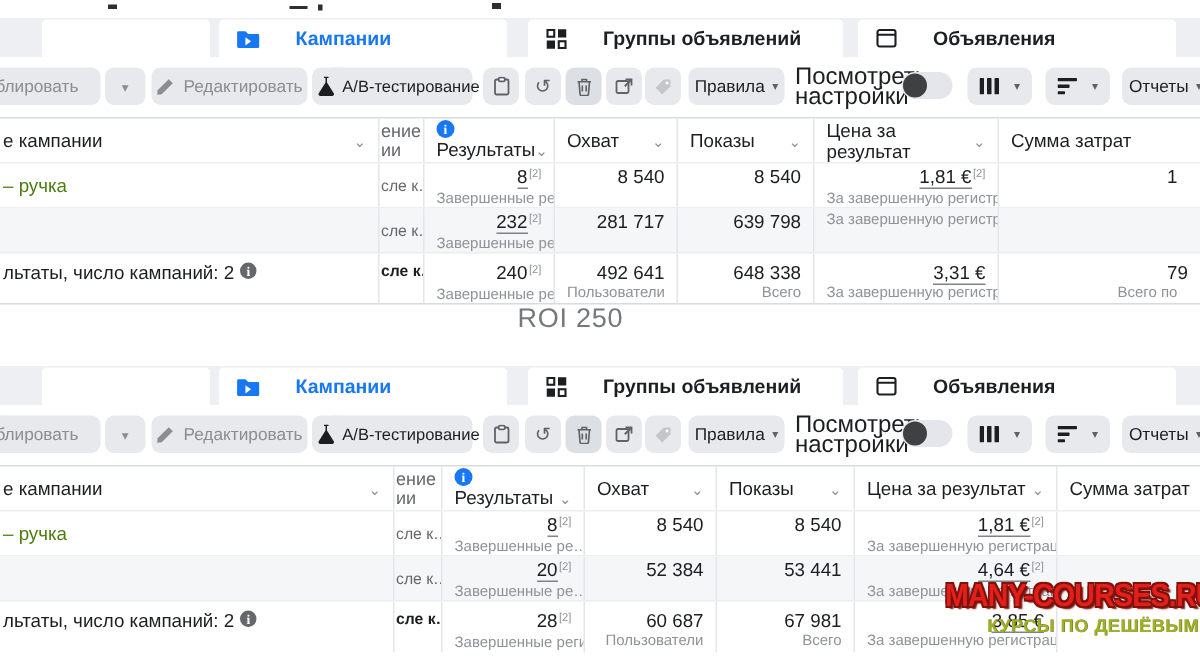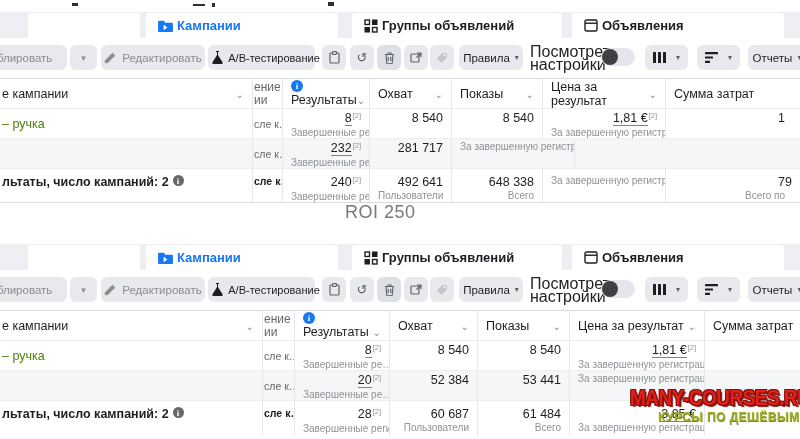--- a/index.html
+++ b/index.html
@@ -5,21 +5,21 @@
   *{box-sizing:border-box;margin:0;padding:0}
   html,body{width:800px;height:439px;overflow:hidden;background:#fff;
     font-family:"Liberation Sans",sans-serif;position:relative}
   .frag{position:absolute;background:#2f2f2f}
   
   .panel{position:absolute;left:0;width:800px}
   #p1{top:12px;--wn:253px;--wa:30px;--wr:87px;--wv:82px;--wi:91px;--wc:123px}
   #p2{top:244px;--wn:263px;--wa:32px;--wr:95px;--wv:88px;--wi:92px;--wc:135px}
   
   .tabstrip{position:relative;height:26px;background:#edeff2}
-  .tab{position:absolute;top:1px;bottom:0;background:#fff;display:flex;align-items:center;gap:4px;
+  .tab{position:absolute;top:1px;bottom:0;background:#fff;display:flex;align-items:center;gap:24px;
     font-size:13px;font-weight:700;color:#1c1e21;padding:0 12px;border-radius:3px 3px 0 0;white-space:nowrap}
   .t-stub{left:28px;width:112px}
   .t-camp{left:146px;width:192px;color:#1877f2}
   .t-grp{left:352px;width:210px}
   .t-ads{left:572px;width:212px}
   
   .toolbar{position:relative;height:30px;margin-top:5px}
   .btn{position:absolute;top:2px;height:25px;background:#e7e9ec;border-radius:6px;display:flex;
     align-items:center;justify-content:center;font-size:11.5px;color:#1c1e21;white-space:nowrap;cursor:pointer}
   .dis{color:#8a8d91}
@@ -67,21 +67,21 @@
   .num{text-align:right;line-height:15px;white-space:nowrap}
   .sub{text-align:right;font-size:10px;color:#8f9296;line-height:12px;white-space:nowrap}
   .u{border-bottom:1px solid #7f8286}
   .ref{font-size:7.5px;color:#8f9296;margin-left:1px;position:relative;top:-4px}
   .bold{font-weight:400}
   .link{color:#4d7c0f;line-height:26px;white-space:nowrap;cursor:pointer}
   .inf{display:inline-flex;width:12px;height:12px;border-radius:50%;background:#1877f2;color:#fff;
     font:700 9px "Liberation Serif",serif;align-items:center;justify-content:center;flex:none}
   .inf::after{content:"i"}
   .inf.gy{background:#65676b;width:11px;height:11px}
-  .fname{font-weight:700;display:flex;align-items:flex-start;gap:4px;padding-top:6px;white-space:nowrap}
+  .fname{font-weight:400;display:flex;align-items:flex-start;gap:4px;padding-top:6px;white-space:nowrap}
   .fattr{font-weight:700;color:#1c1e21;align-items:flex-start;padding-top:6px}
   .spv{margin-left:112px;line-height:15px;white-space:nowrap}
   .spl{margin-left:79px;font-size:10px;color:#8f9296;line-height:12px;white-space:nowrap}
   
   .roi{position:absolute;left:345px;top:202px;font-size:18px;color:#75787c;letter-spacing:.5px}
   .wm{position:absolute;left:630px;top:386px;z-index:9;pointer-events:none}
   .wm1{font-size:19px;font-weight:800;color:#e41f1a;letter-spacing:-.5px;white-space:nowrap;
     transform:scaleY(1.12);transform-origin:left top;
     text-shadow:1px 1px 0 #7d120d,-1px -1px 0 #7d120d,1px -1px 0 #7d120d,-1px 1px 0 #7d120d,2px 2px 1px #7d120d}
   .wm2{font-size:12px;font-weight:700;color:#9fb02b;letter-spacing:.4px;margin:2px 0 0 28px;white-space:nowrap;
@@ -271,20 +271,23 @@
     <div class="trow r rg">
       <div class="cell cname"><span class="link"></span></div>
       <div class="cell cattr">сле к…</div>
       <div class="cell cres">
           <div class="num"><span class="u">232</span><span class="ref">[2]</span></div>
           <div class="sub">Завершенные ре…</div>
         </div>
       <div class="cell creach">
           <div class="num">281 717</div>
         </div>
+      <div class="cell cimp">
+          <div class="num">639 798</div>
+        </div>
       <div class="cell ccost">
           <div class="sub">За завершенную регистрацию</div>
         </div>
     </div>
     <div class="trow tfoot">
       <div class="cell cname fname">
           <span>льтаты, число кампаний: 2</span>
           <span class="inf gy"></span>
         </div>
       <div class="cell cattr fattr">сле к…</div>
@@ -294,20 +297,21 @@
         </div>
       <div class="cell creach" style="padding-top:6px">
           <div class="num bold">492 641</div>
           <div class="sub">Пользователи</div>
         </div>
       <div class="cell cimp" style="padding-top:6px">
           <div class="num bold">648 338</div>
           <div class="sub">Всего</div>
         </div>
       <div class="cell ccost" style="padding-top:6px">
+          <div class="num bold"><span class="u">3,31 €</span></div>
           <div class="sub">За завершенную регистрацию</div>
         </div>
       <div class="cell cspend" style="padding-top:6px">
           <div class="spv bold">79</div>
           <div class="spl">Всего по</div>
         </div>
     </div>
   </div>
 </div>
 
@@ -493,20 +497,21 @@
           <div class="num"><span class="u">20</span><span class="ref">[2]</span></div>
           <div class="sub">Завершенные ре…</div>
         </div>
       <div class="cell creach">
           <div class="num">52 384</div>
         </div>
       <div class="cell cimp">
           <div class="num">53 441</div>
         </div>
       <div class="cell ccost">
+          <div class="num"><span class="u">4,64 €</span><span class="ref">[2]</span></div>
           <div class="sub">За завершенную регистрацию</div>
         </div>
       <div class="cell cspend">
           <div class="spv"></div>
         </div>
     </div>
     <div class="trow tfoot">
       <div class="cell cname fname">
           <span>льтаты, число кампаний: 2</span>
           <span class="inf gy"></span>
@@ -514,21 +519,21 @@
       <div class="cell cattr fattr">сле к…</div>
       <div class="cell cres" style="padding-top:6px">
           <div class="num bold"><span>28</span><span class="ref">[2]</span></div>
           <div class="sub">Завершенные реги…</div>
         </div>
       <div class="cell creach" style="padding-top:6px">
           <div class="num bold">60 687</div>
           <div class="sub">Пользователи</div>
         </div>
       <div class="cell cimp" style="padding-top:6px">
-          <div class="num bold">61 484</div>
+          <div class="num bold">67 981</div>
           <div class="sub">Всего</div>
         </div>
       <div class="cell ccost" style="padding-top:6px">
           <div class="num bold"><span class="u">3,85 €</span></div>
           <div class="sub">За завершенную регистрацию</div>
         </div>
       <div class="cell cspend" style="padding-top:6px">
           <div class="spv bold"></div>
           <div class="spl"></div>
         </div>

